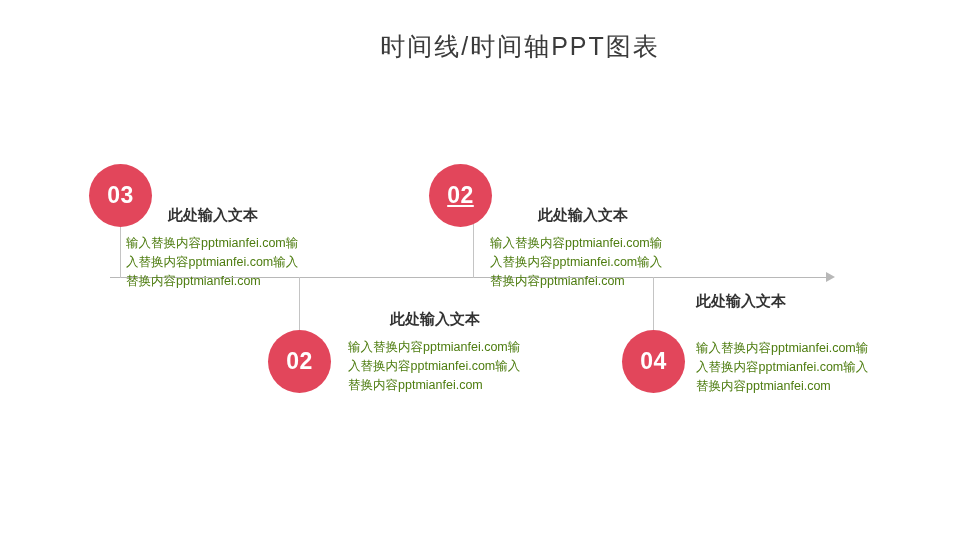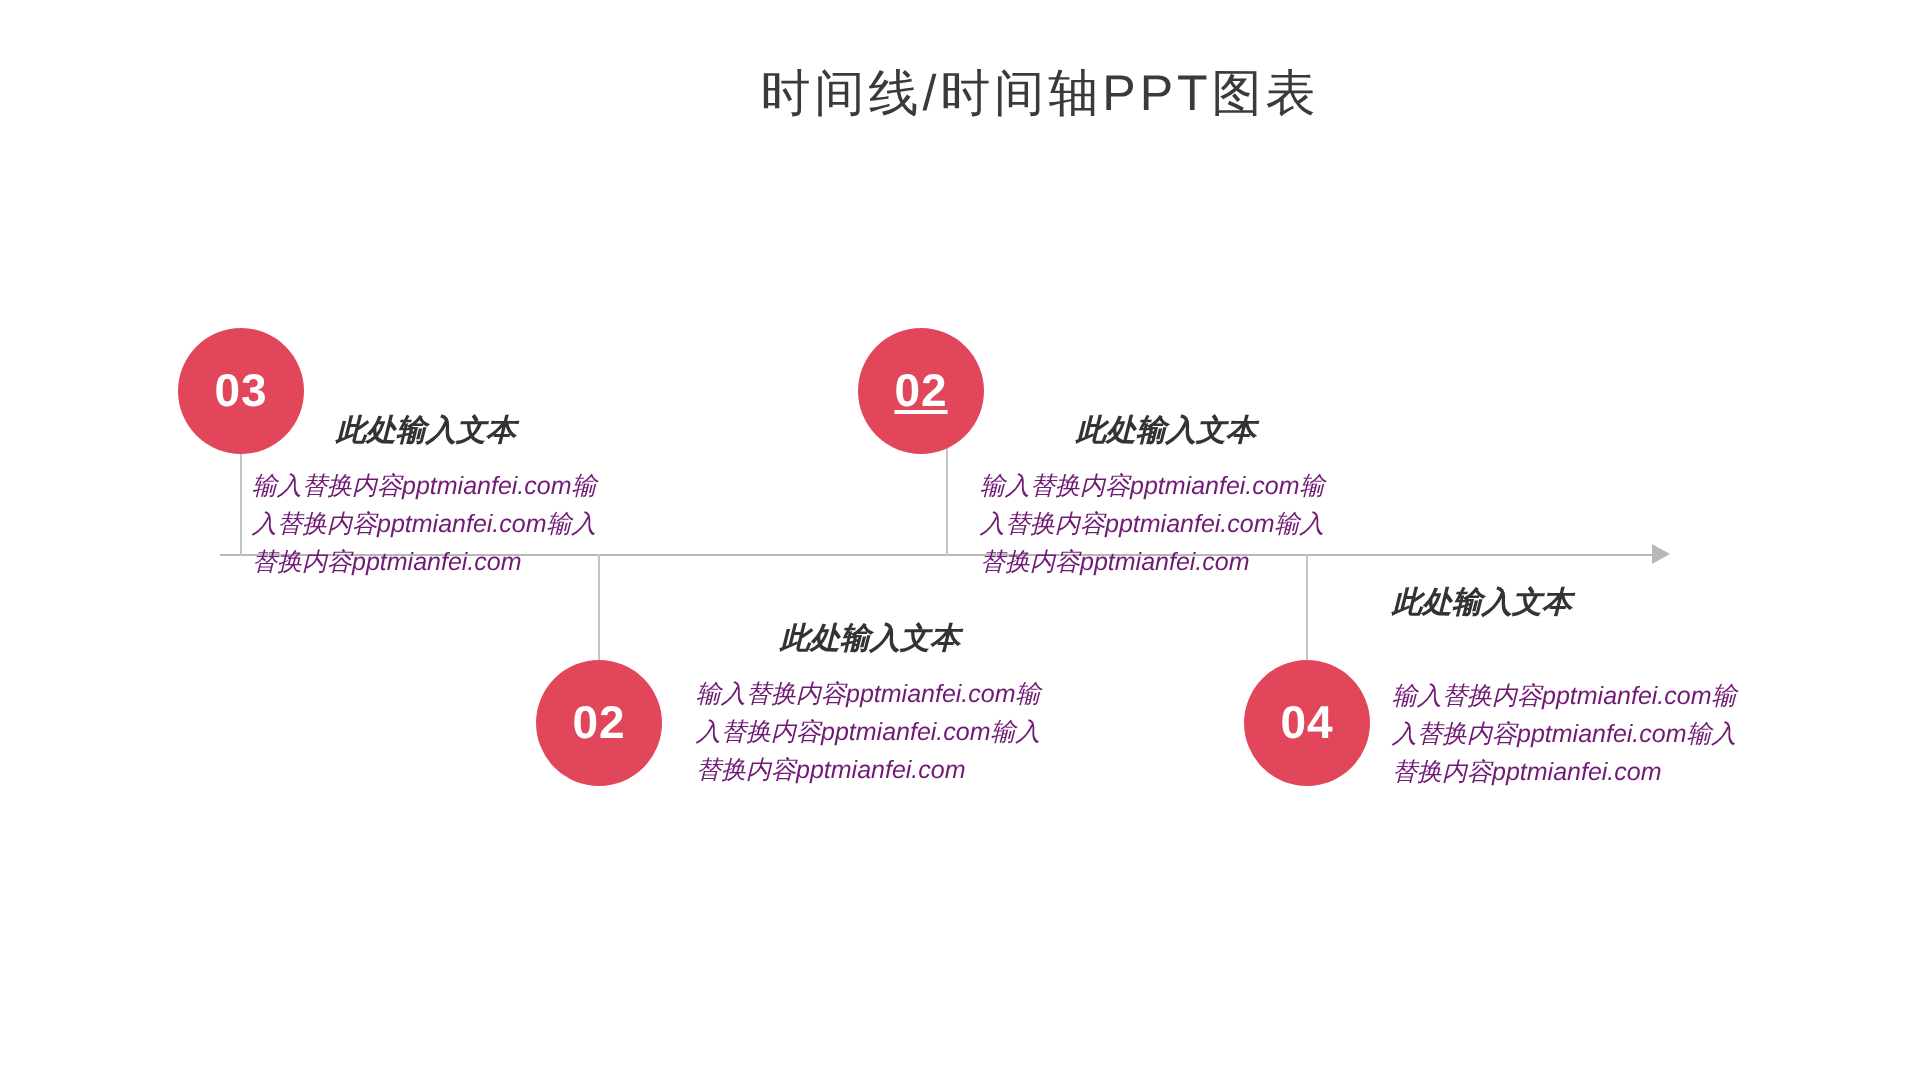--- a/index.html
+++ b/index.html
@@ -82,33 +82,32 @@
     letter-spacing: 0.5px;
   }
   .node-01 { left: 89px;  top: 164px; }
   .node-02 { left: 429px; top: 164px; text-decoration: underline; }
   .node-03 { left: 268px; top: 330px; }
   .node-04 { left: 622px; top: 330px; }
 
   
   .block {
     position: absolute;
-    font-style: italic;
   }
   .block-heading {
     font-size: 15px;
     font-weight: bold;
     color: #333333;
     margin: 0 0 9px 0;
     white-space: nowrap;
   }
   .block-body {
     font-size: 12.5px;
     line-height: 19px;
-    color: #701a75;
+    color: #4d7c0f;
     margin: 0;
     width: 182px;
   }
 
   .block-01 { left: 126px; top: 206px; }
   .block-01 .block-heading { margin-left: 42px; }
 
   .block-02 { left: 490px; top: 206px; }
   .block-02 .block-heading { margin-left: 48px; }
 

